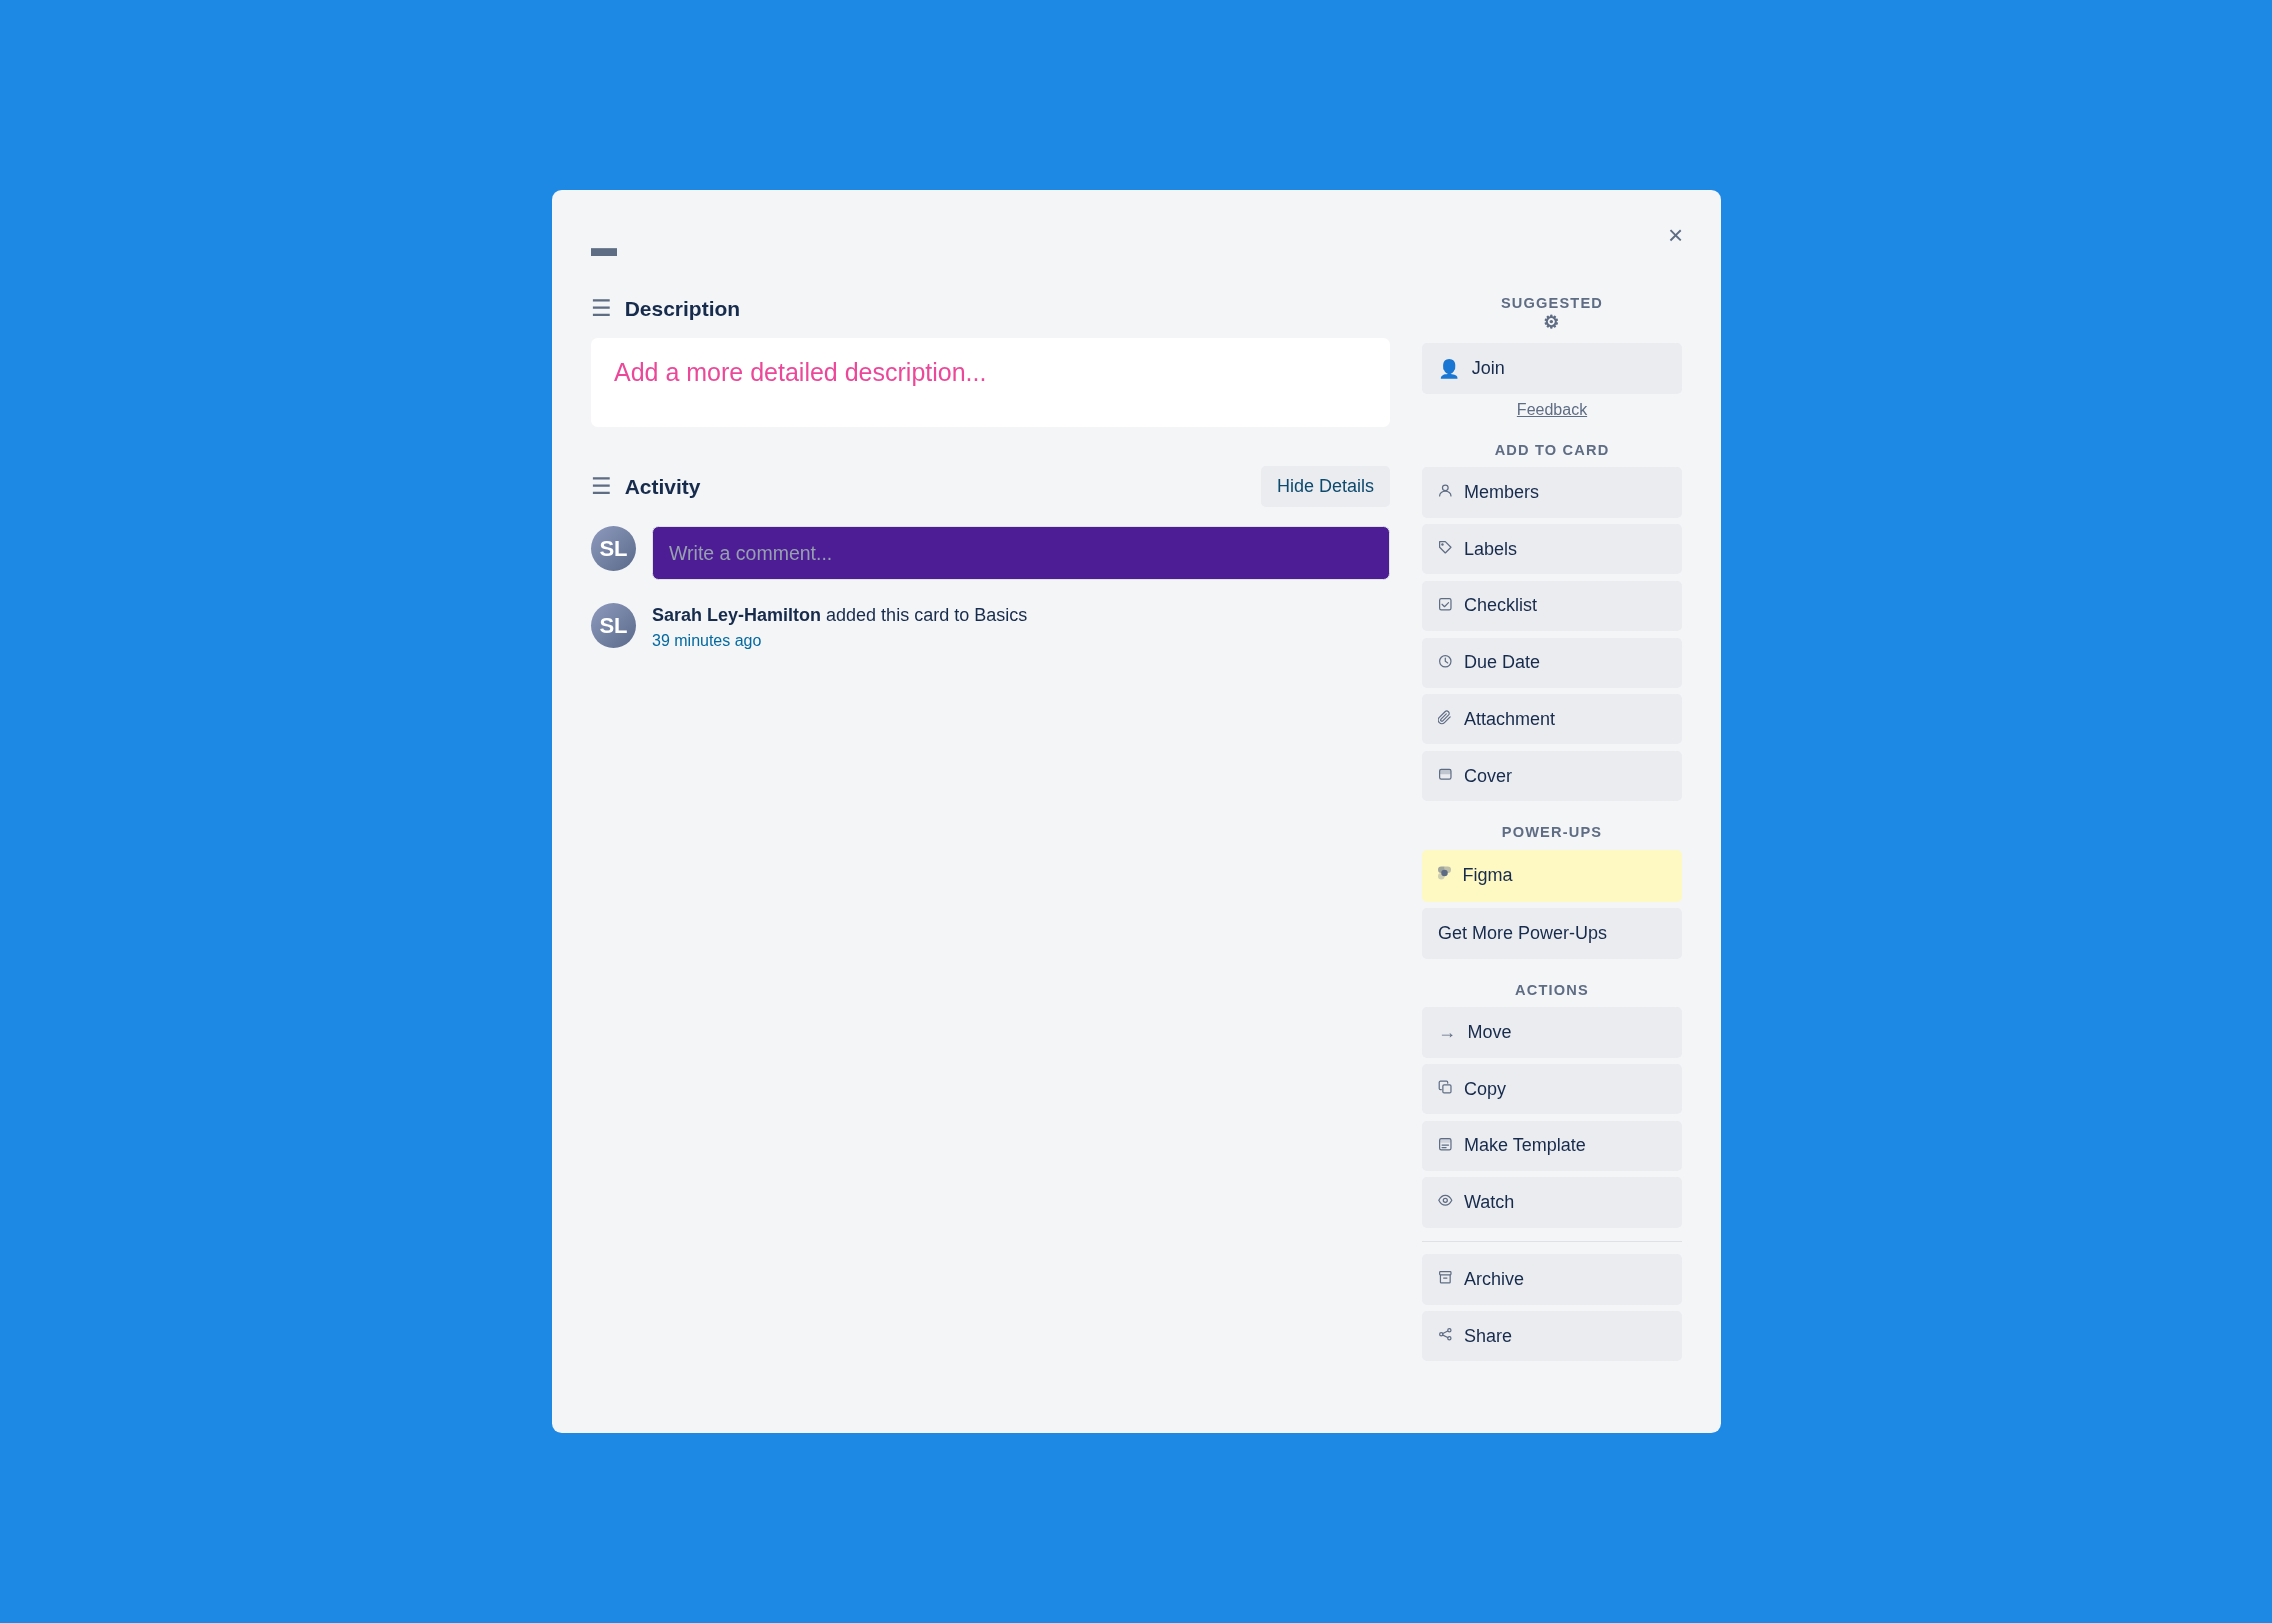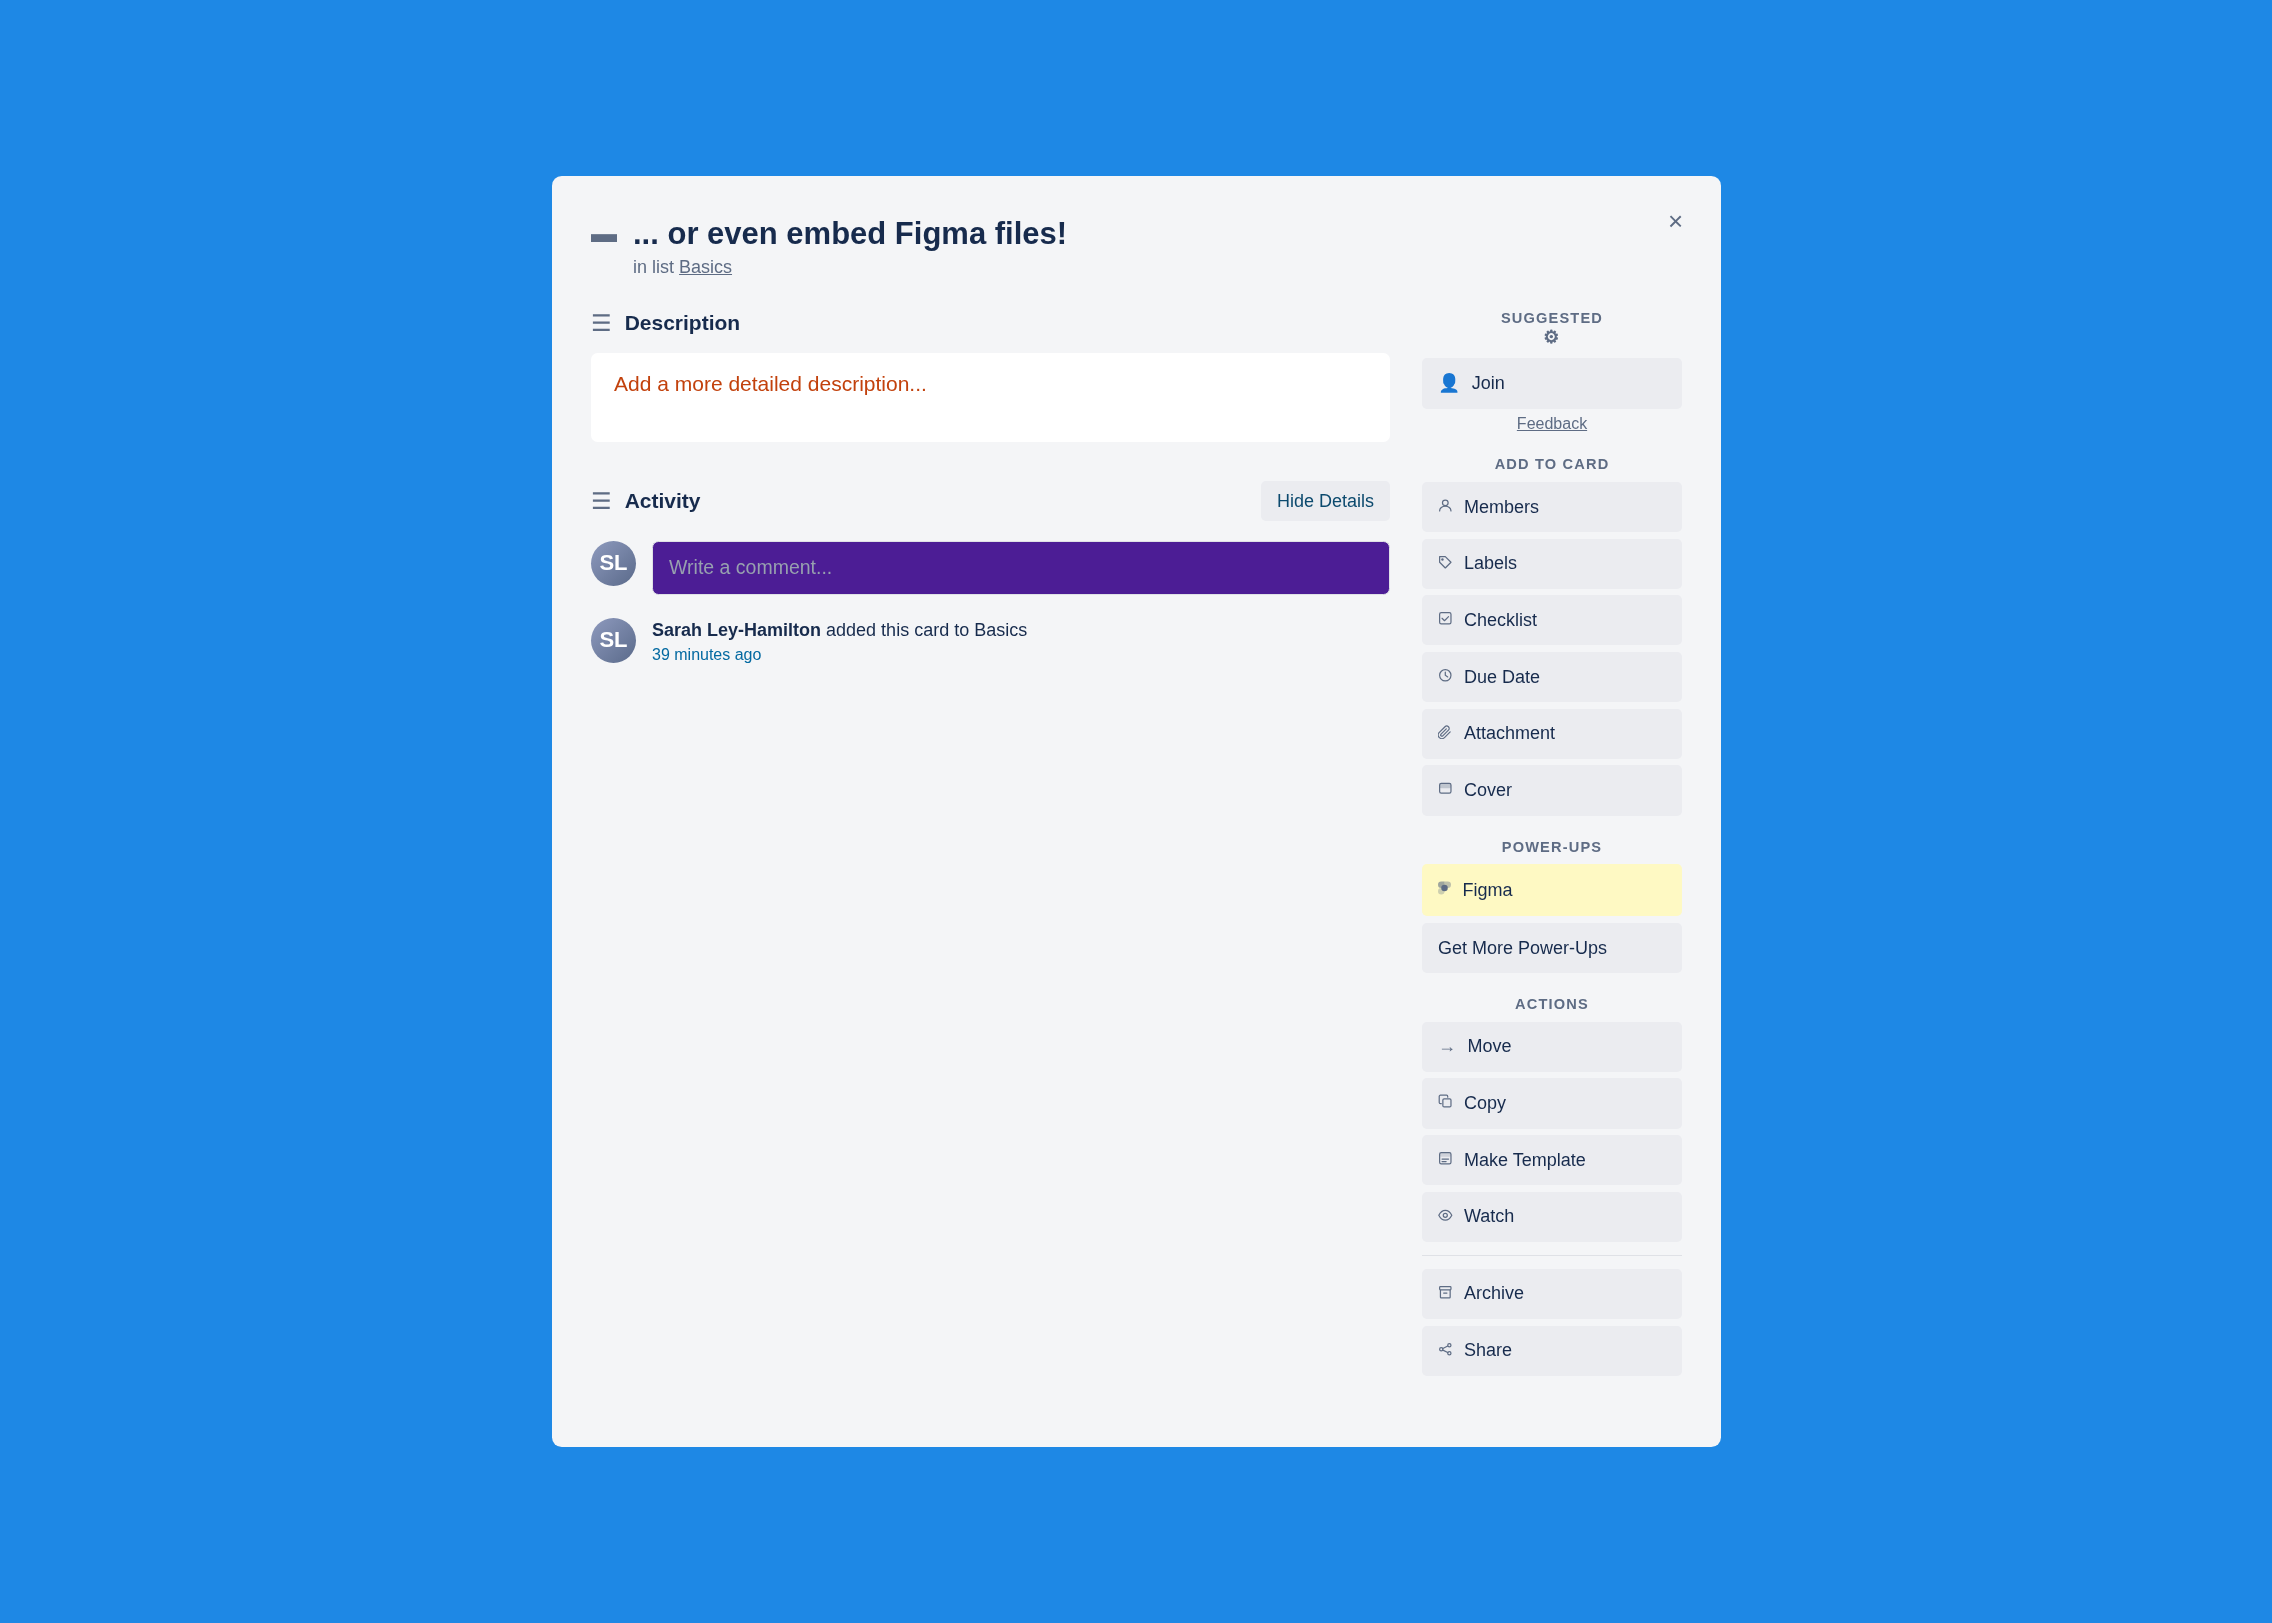--- a/index.html
+++ b/index.html
@@ -111,22 +111,22 @@
       font-weight: 600;
       color: #172B4D;
     }
 
     .description-box {
       background: #fff;
       border-radius: 6.5px;
       padding: 19.5px 23px;
       min-height: 89px;
       cursor: pointer;
-      color: #c2410c;
-      font-size: 21px;
+      color: #ec4899;
+      font-size: 25px;
     }
 
     .activity-header {
       display: flex;
       align-items: center;
       margin-bottom: 19.5px;
     }
 
     .hide-details-btn {
       background: #EBECF0;
@@ -267,27 +267,20 @@
 
 <div class="modal-overlay">
   <div class="modal">
 
     <button class="modal-close">
       <span>×</span>
     </button>
 
     <div class="modal-header">
       <span class="modal-header-icon">▬</span>
-      <div>
-        <div class="modal-title">... or even embed Figma files!</div>
-        <div class="modal-subtitle">
-          <span>in list </span>
-          <a href="#">Basics</a>
-        </div>
-      </div>
     </div>
 
     <div class="modal-body">
 
       <div class="modal-main">
 
         <div class="section">
           <div class="section-header">
             <span class="section-icon">☰</span>
             <span class="section-title">Description</span>

